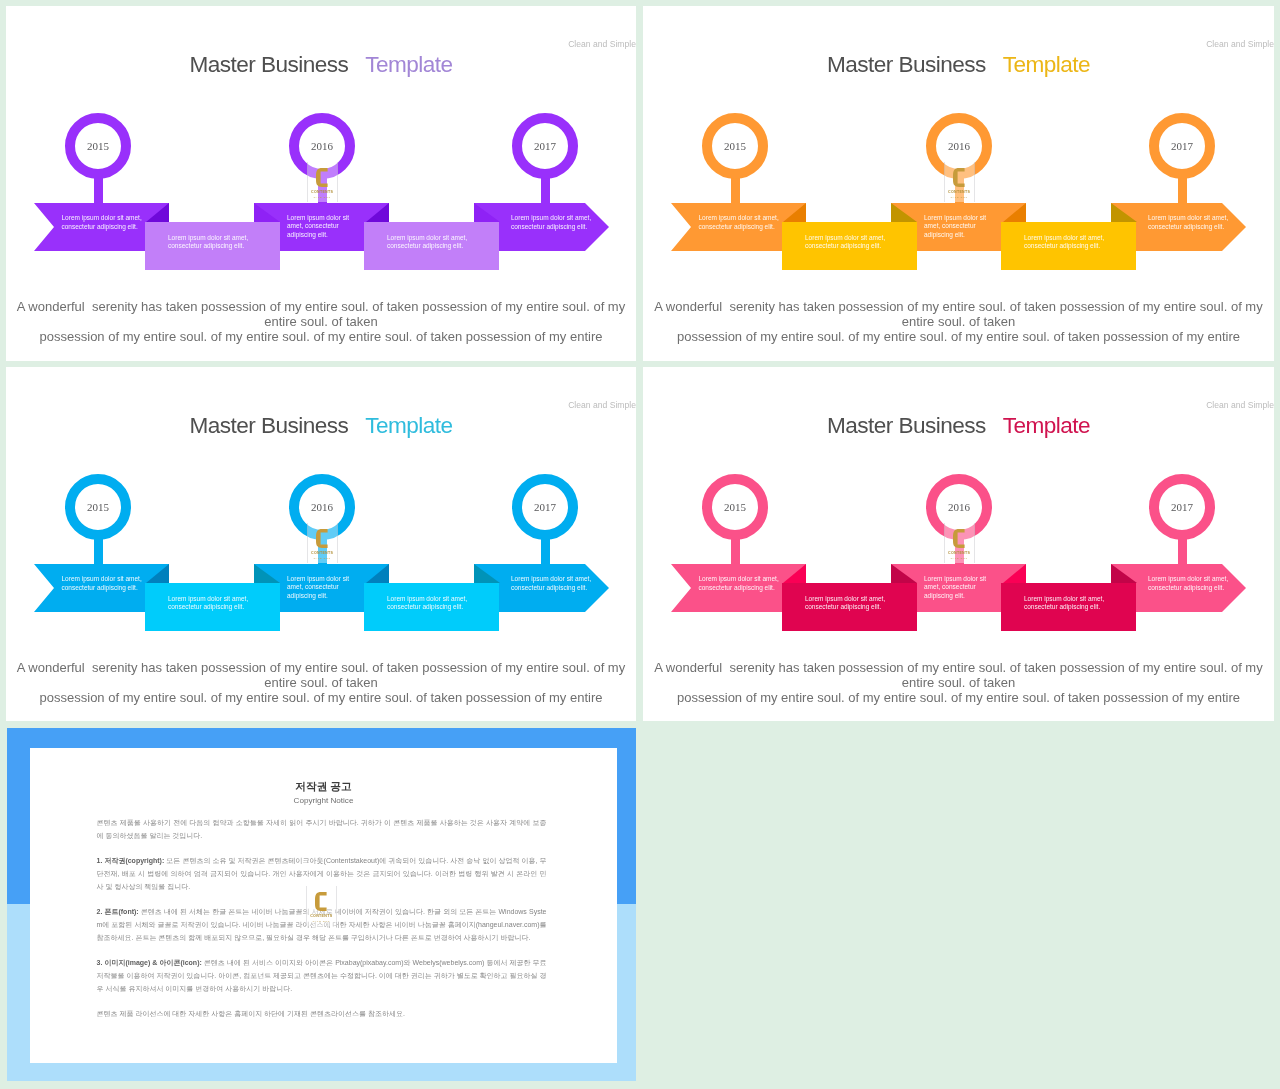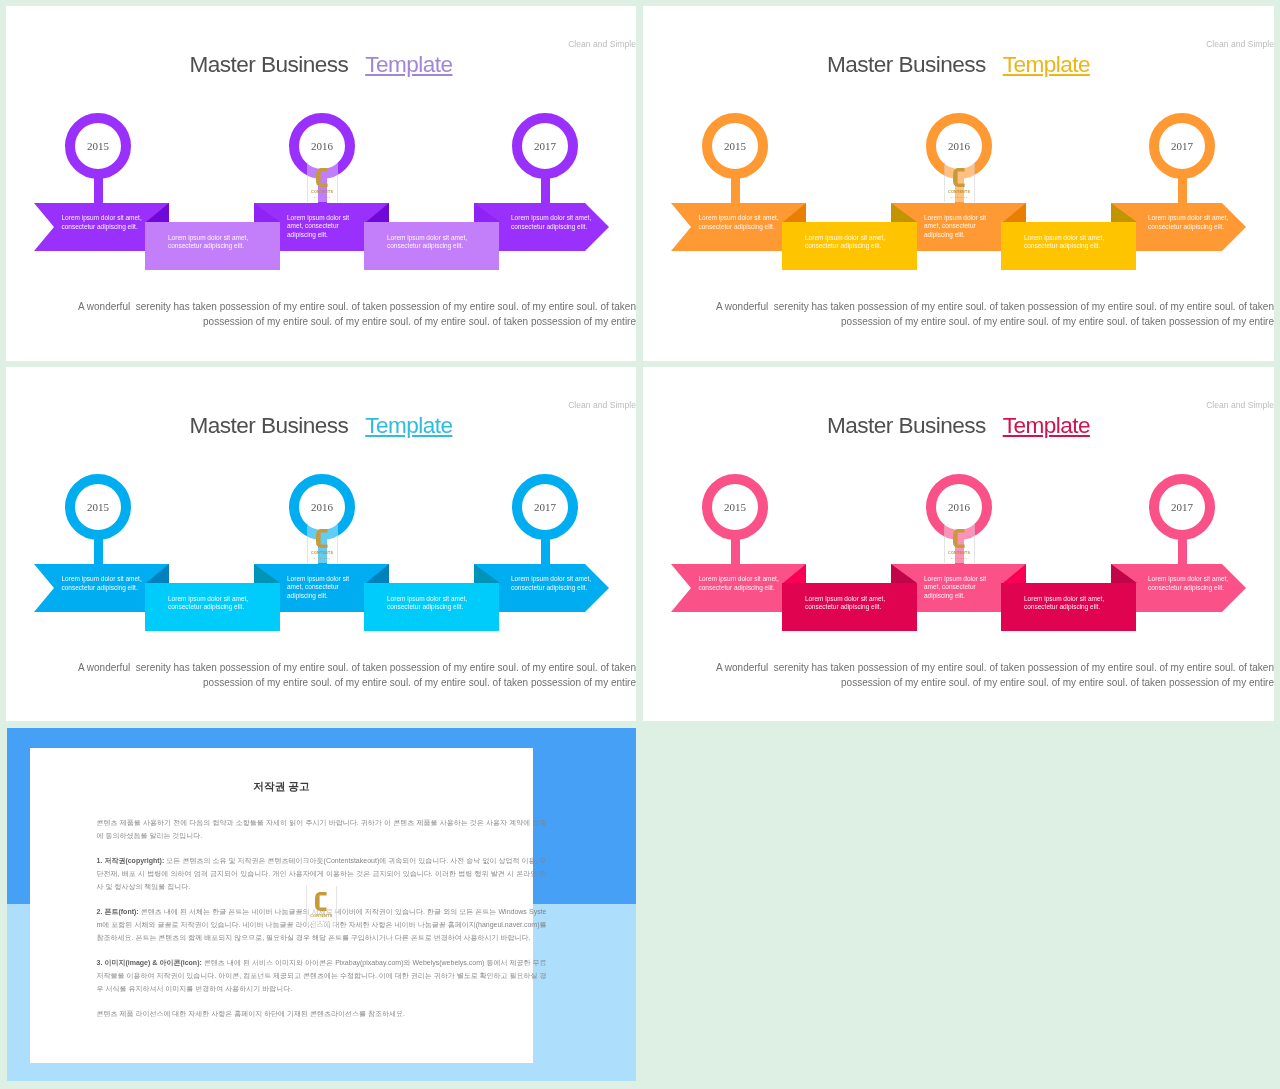--- a/index.html
+++ b/index.html
@@ -15,21 +15,21 @@
   
   .eyebrow{
     position:absolute;left:0;right:0;top:33.5px;text-align:right;
     font-size:8.6px;color:#bcbcbc;letter-spacing:0;line-height:9px;
   }
   .title{
     position:absolute;left:0;right:0;top:45px;text-align:center;
     font-size:22.6px;color:#4f4f4f;font-weight:400;letter-spacing:-0.56px;
     white-space:nowrap;line-height:28px;
   }
-  .title .accent{margin-left:17px;text-decoration:underline;}
+  .title .accent{margin-left:17px;}
 
   .pin{position:absolute;}
   .pin .ring{
     position:absolute;left:0;top:0;width:66px;height:66px;border-radius:50%;
     box-sizing:border-box;border:10px solid currentColor;background:#fff;
   }
   .pin .stem{
     position:absolute;left:28.5px;top:60px;width:9px;height:45px;background:currentColor;
   }
   .pin .year{
@@ -51,22 +51,22 @@
   .ribbon.mid .txt{left:33px;top:10.8px;width:64px;}
   .ribbon.last .txt{left:37px;width:82px;}
 
   .subbox{position:absolute;height:48px;}
   .subbox .txt{
     position:absolute;top:11.8px;left:23px;width:84px;
     font-size:6.5px;line-height:8.6px;color:rgba(255,255,255,.93);
   }
 
   .footnote{
-    position:absolute;left:0;right:0;text-align:right;
-    font-size:10px;line-height:15px;color:#6f6f6f;
+    position:absolute;left:0;right:0;text-align:center;
+    font-size:13px;line-height:15px;color:#6f6f6f;
   }
   .footnote span{display:block;}
 
   
   .wm{position:absolute;width:31px;height:40px;pointer-events:none;}
   .wm .card{position:absolute;inset:0;background:rgba(255,255,255,.38);
     border-left:1px solid rgba(160,160,170,.28);border-right:1px solid rgba(160,160,170,.28);}
   .wm .cletter{
     position:absolute;left:0;right:0;top:6px;text-align:center;
     color:#c79b3b;line-height:0;
@@ -319,22 +319,23 @@
         <div class="csub">TAKE OUT</div>
       </div>
       <div class="footnote" style="top: 293px;">
         <span>A wonderful &nbsp;serenity has taken possession of my entire soul. of taken possession of my entire soul. of my entire soul. of taken</span>
         <span>possession of my entire soul. of my entire soul. of my entire soul. of taken possession of my entire</span>
       </div>
     </div>
     <div class="cslide" style="left: 7px; top: 728px; width: 629px; height: 353px;">
       <div class="frameTop" style="height: 176px; background: rgb(70, 160, 246);"></div>
       <div class="frameBot" style="top: 176px; height: 177px; background: rgb(173, 222, 251);"></div>
-      <div class="cpaper" style="left: 23px; top: 20px; width: 503px; height: 315px;">
+      <div class="cpaper" style="left: 23px; top: 20px; width: 587px; height: 315px;">
         <div class="cp-title" style="top: 32px;">저작권 공고</div>
+        <div class="cp-sub" style="top: 48px;">Copyright Notice</div>
         <div class="cp-body" style="left: 66.5px; top: 68px; width: 450px;">
           <p><span>콘텐츠 제품을 사용하기 전에 다음의 협약과 소항들을 자세히 읽어 주시기 바랍니다. 귀하가 이 콘텐츠 제품을 사용하는 것은 사용자 계약에 보증에 동의하셨음을 알리는 것입니다.</span></p>
           <p><b>1. 저작권(copyright):</b><span> 모든 콘텐츠의 소유 및 저작권은 콘텐츠테이크아웃(Contentstakeout)에 귀속되어 있습니다. 사전 승낙 없이 상업적 이용, 무단전재, 배포 시 법령에 의하여 엄격 금지되어 있습니다. 개인 사용자에게 이용하는 것은 금지되어 있습니다. 이러한 법령 행위 발견 시 온라인 민사 및 형사상의 책임을 집니다.</span></p>
           <p><b>2. 폰트(font):</b><span> 콘텐츠 내에 된 서체는 한글 폰트는 네이버 나눔글꼴의 서체로 네이버에 저작권이 있습니다. 한글 외의 모든 폰트는 Windows System에 포함된 서체와 글꼴로 저작권이 있습니다. 네이버 나눔글꼴 라이선스에 대한 자세한 사항은 네이버 나눔글꼴 홈페이지(hangeul.naver.com)를 참조하세요. 폰트는 콘텐츠의 함께 배포되지 않으므로, 필요하실 경우 해당 폰트를 구입하시거나 다른 폰트로 변경하여 사용하시기 바랍니다.</span></p>
           <p><b>3. 이미지(image) &amp; 아이콘(icon):</b><span> 콘텐츠 내에 된 서비스 이미지와 아이콘은 Pixabay(pixabay.com)와 Webelys(webelys.com) 등에서 제공한 무료 저작물을 이용하여 저작권이 있습니다. 아이콘, 컴포넌트 제공되고 콘텐츠에는 수정합니다. 이에 대한 권리는 귀하가 별도로 확인하고 필요하실 경우 서식을 유지하셔서 이미지를 변경하여 사용하시기 바랍니다.</span></p>
           <p><span>콘텐츠 제품 라이선스에 대한 자세한 사항은 홈페이지 하단에 기재된 콘텐츠라이선스를 참조하세요.</span></p>
         </div>
         <div class="wm" style="left: 275.8px; top: 138px;">
           <div class="card"></div>
           <div class="cletter" title="C"><svg width="12" height="19" viewBox="0 0 12 19" aria-hidden="true">

